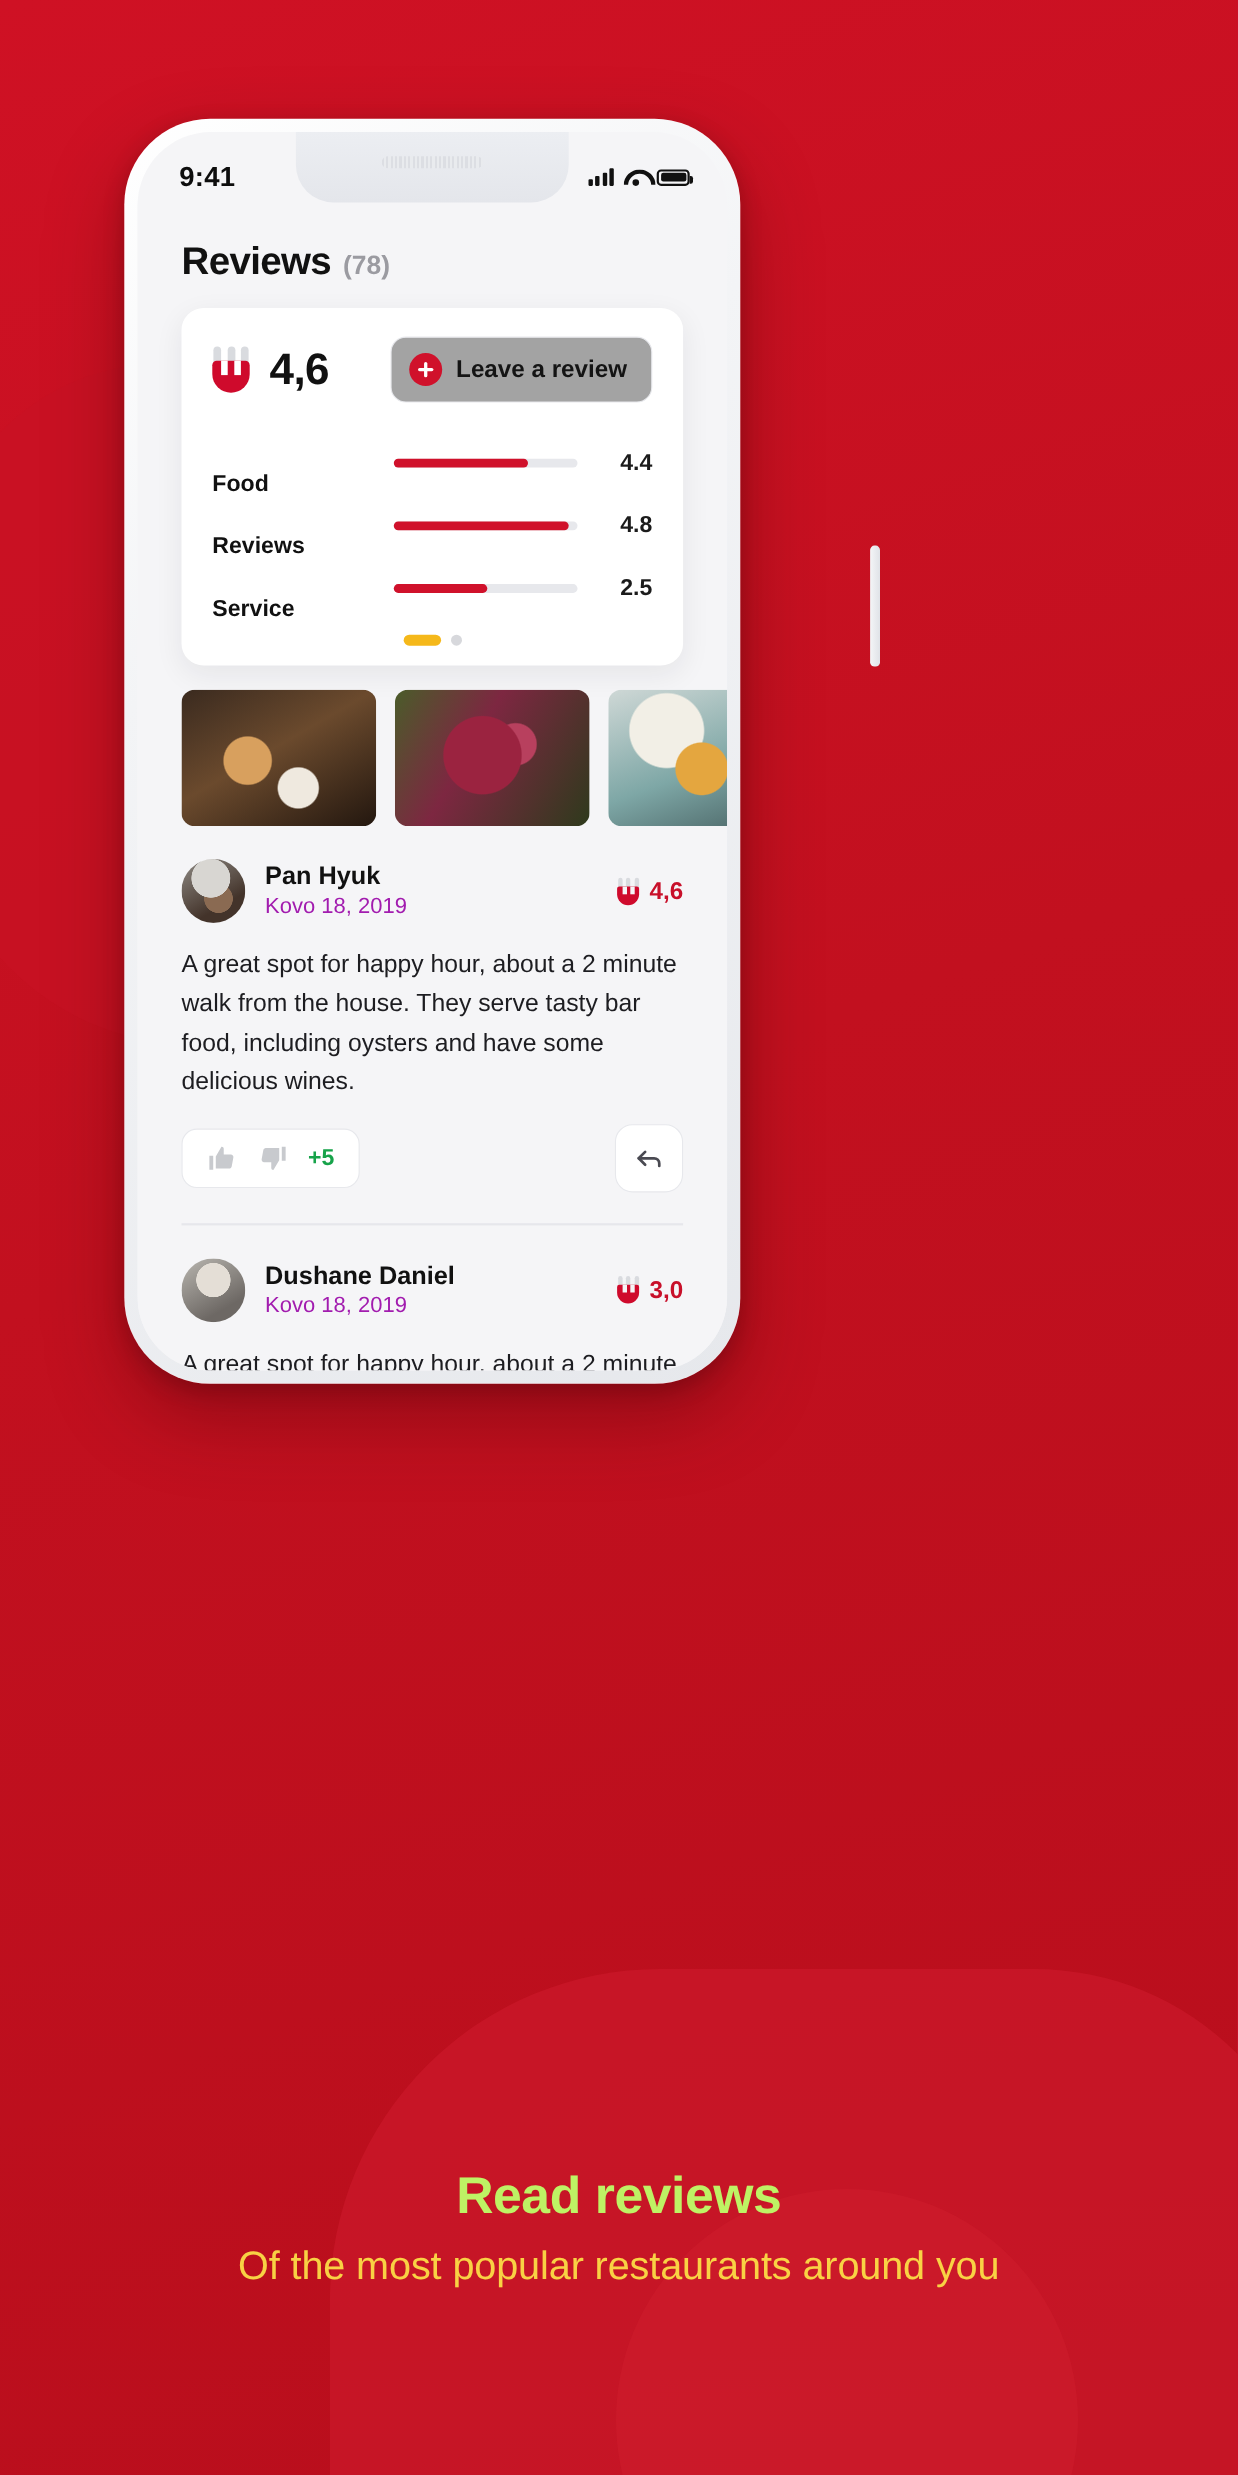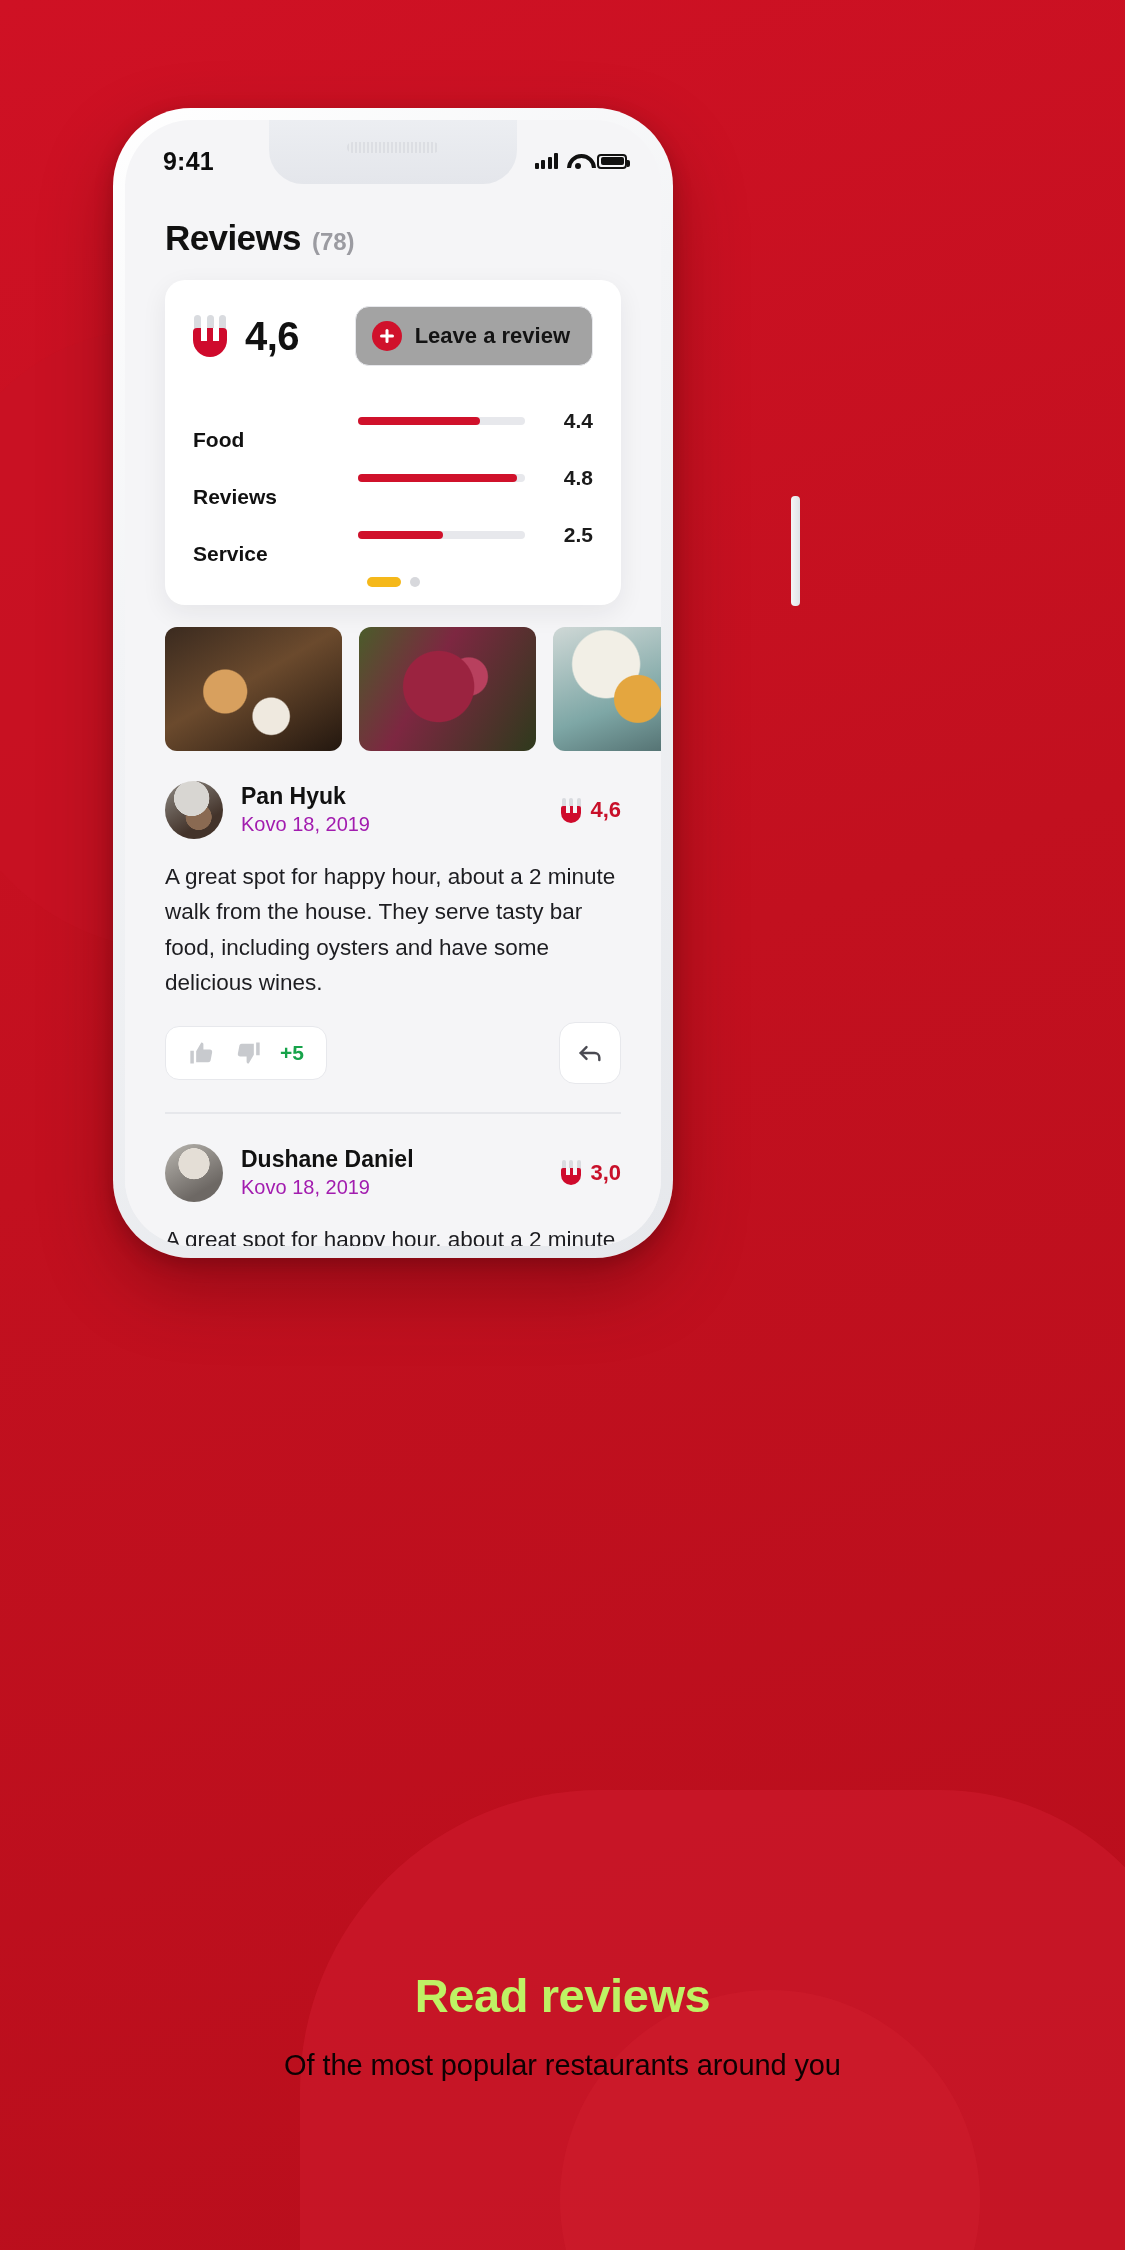--- a/index.html
+++ b/index.html
@@ -213,21 +213,21 @@
   }
   .reply svg { width:28px;height:28px;color:#4a4a52;}
   .divider { height:1.5px; background:#e6e7eb; margin:28px 40px 0 40px; }
 
   
   .caption { position:absolute; left:0; right:0; top:1920px; text-align:center; }
   .cap-title {
     font-size:47px; font-weight:700; color:#bef264; letter-spacing:-.4px;margin-top:48px;
   }
   .cap-sub {
-    margin-top:26px; font-size:29px; color:#000000; opacity:.93; letter-spacing:-.1px;
+    margin-top:16px; font-size:36px; color:#fde047; opacity:.93; letter-spacing:-.1px;
   }
 </style>
 </head>
 <body>
 
 <div class="bg"></div>
 <div class="blob-a"></div>
 <div class="blob-b"></div>
 <div class="blob-c"></div>
 

